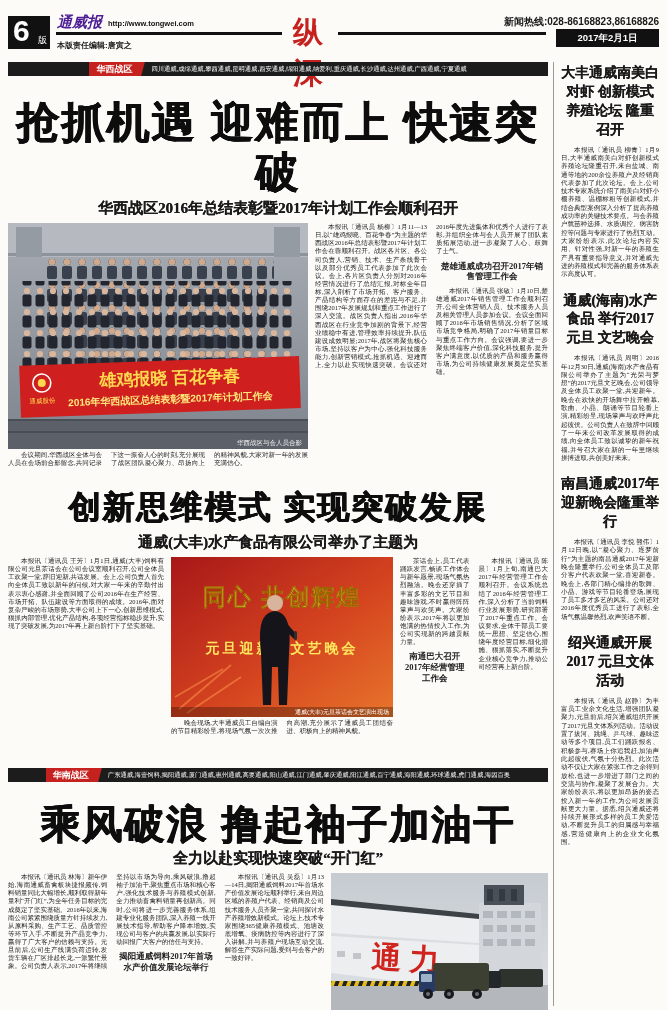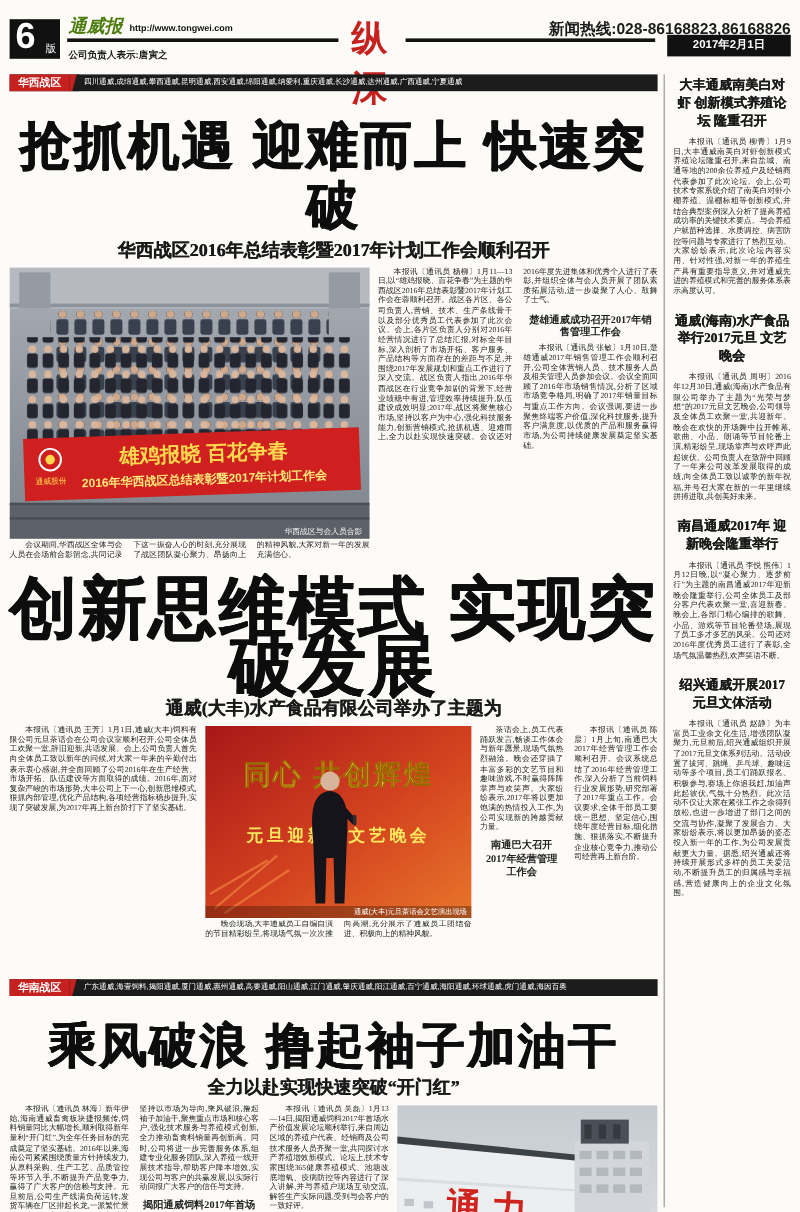--- a/index.html
+++ b/index.html
@@ -4,72 +4,72 @@
 <style>
   html,body{margin:0;padding:0;background:#e9e7e2;}
   .page{position:relative;width:667px;height:1010px;margin:0 auto;background:#fcfbf8;
         font-family:"Liberation Sans",sans-serif;color:#1a1a1a;overflow:hidden;}
   
   .hdr{position:absolute;left:0;top:0;width:667px;height:58px;}
   .pageno{position:absolute;left:8px;top:16px;width:42px;height:33px;background:#111;color:#fff;}
   .pageno .num{position:absolute;left:5px;top:-3px;font-size:30px;font-weight:bold;line-height:36px;}
   .pageno .suf{position:absolute;right:3px;bottom:2px;font-size:9px;}
   .logo{position:absolute;left:57px;top:13px;font-family:"Liberation Serif",serif;
-        font-weight:bold;font-style:italic;font-size:15px;color:#4d7c0f;}
+        font-weight:bold;font-style:italic;font-size:15px;color:#4c1d95;}
   .url{position:absolute;left:108px;top:19px;font-size:7.5px;font-weight:bold;color:#111;}
   .hline-a{position:absolute;left:56px;top:32px;width:226px;height:3px;background:#111;}
   .editor{position:absolute;left:57px;top:40px;font-size:8px;font-weight:bold;}
   .section{position:absolute;left:281px;top:12px;width:56px;text-align:center;
            font-family:"Liberation Serif",serif;font-weight:bold;font-size:30px;color:#c5211e;letter-spacing:2px;}
   .hline-b{position:absolute;left:338px;top:32px;width:208px;height:3px;background:#111;}
-  .hotline{position:absolute;right:8px;top:15px;font-size:13px;font-weight:bold;}
+  .hotline{position:absolute;right:8px;top:15px;font-size:10px;font-weight:bold;}
   .datebox{position:absolute;left:556px;top:29px;width:103px;height:18px;background:#111;
            color:#fff;font-size:9.5px;font-weight:bold;text-align:center;line-height:18px;}
   
   .main{position:absolute;left:8px;top:62px;width:540px;}
-  .strip{display:flex;align-items:stretch;height:14px;background:#1c1c1c;margin-bottom:19px;}
+  .strip{display:flex;align-items:stretch;height:14px;background:#1c1c1c;margin-bottom:19px;justify-content:center;}
   .strip .tag{background:#c5211e;color:#fff;font-size:9px;font-weight:bold;line-height:14px;
               padding:0 7px;white-space:nowrap;}
   .strip .slash{width:8px;background:linear-gradient(105deg,#c5211e 45%,#1c1c1c 55%);}
   .strip .list{color:#fff;font-size:6.3px;line-height:14px;white-space:nowrap;overflow:hidden;
                padding-left:4px;letter-spacing:0;}
   .headline{text-align:center;font-weight:900;color:#0d0d0d;letter-spacing:2px;
             text-shadow:.6px 0 0 currentColor,-.6px 0 0 currentColor,0 .4px 0 currentColor;}
   .subhead{text-align:center;font-family:"Liberation Serif",serif;font-weight:bold;font-size:15px;
            margin:2px 0 5px 0;text-shadow:.3px 0 0 currentColor;}
   .cols{font-family:"Liberation Serif",serif;font-size:6.5px;line-height:1.25;text-align:justify;
         color:#222;overflow:hidden;column-gap:9px;}
   .cols p{margin:0 0 3px 0;text-indent:13px;}
   .cols h5{font-size:8.5px;font-family:"Liberation Serif",serif;font-weight:bold;text-align:center;
            margin:5px 2px;break-inside:avoid;text-indent:0;}
   .flexrow{display:flex;gap:7px;}
   .photo-frame{display:block;}
   
   .sidebar{position:absolute;left:553px;top:62px;width:106px;height:944px;
            border-left:1px solid #9a9a9a;padding-left:7px;box-sizing:border-box;}
   .sb-item{margin-bottom:13px;}
-  .sb-title{font-family:"Liberation Serif",serif;font-weight:bold;font-size:11px;line-height:1.35;
+  .sb-title{font-family:"Liberation Serif",serif;font-weight:bold;font-size:14px;line-height:1.35;
             text-align:center;margin:2px 0 6px 0;text-shadow:.3px 0 0 currentColor;}
   .sb-body{font-family:"Liberation Serif",serif;font-size:6.5px;line-height:1.28;text-align:justify;color:#222;}
   .sb-body p{margin:0;text-indent:13px;}
 </style>
 </head>
 <body>
 
 <div class="page">
 
   <div class="hdr">
     <div class="pageno">
       <span class="num">6</span>
       <span class="suf">版</span>
     </div>
     <span class="logo">通威报</span>
     <span class="url">http://www.tongwei.com</span>
     <div class="hline-a"></div>
-    <span class="editor">公司负责人表示:唐寅之</span>
+    <span class="editor">本版责任编辑:唐寅之</span>
     <div class="section">纵深</div>
     <div class="hline-b"></div>
     <span class="hotline">新闻热线:028-86168823,86168826</span>
     <div class="datebox">2017年2月1日</div>
   </div>
 
   <div class="main">
 
     <div>
       <div class="strip">
@@ -125,21 +125,21 @@
         </div>
         <div class="cols" style="flex:1;column-count:2;height:250px;">
           <p>本报讯〔通讯员 杨柳〕1月11—13日,以“雄鸡报晓、百花争春”为主题的华西战区2016年总结表彰暨2017年计划工作会在蓉顺利召开。战区各片区、各公司负责人,营销、技术、生产条线骨干以及部分优秀员工代表参加了此次会议。会上,各片区负责人分别对2016年经营情况进行了总结汇报,对标全年目标,深入剖析了市场开拓、客户服务、产品结构等方面存在的差距与不足,并围绕2017年发展规划和重点工作进行了深入交流。战区负责人指出,2016年华西战区在行业竞争加剧的背景下,经营业绩稳中有进,管理效率持续提升,队伍建设成效明显;2017年,战区将聚焦核心市场,坚持以客户为中心,强化科技服务能力,创新营销模式,抢抓机遇、迎难而上,全力以赴实现快速突破。会议还对2016年度先进集体和优秀个人进行了表彰,并组织全体与会人员开展了团队素质拓展活动,进一步凝聚了人心、鼓舞了士气。</p>
           <h5>楚雄通威成功召开2017年销售管理工作会</h5>
           <p>本报讯〔通讯员 张敏〕1月10日,楚雄通威2017年销售管理工作会顺利召开,公司全体营销人员、技术服务人员及相关管理人员参加会议。会议全面回顾了2016年市场销售情况,分析了区域市场竞争格局,明确了2017年销量目标与重点工作方向。会议强调,要进一步聚焦终端客户价值,深化科技服务,提升客户满意度,以优质的产品和服务赢得市场,为公司持续健康发展奠定坚实基础。</p>
         </div>
       </div>
     </div>
 
     <div style="margin-top:10px;">
-      <div class="headline" style="font-size:56px;line-height:48px;margin-top:2px;">创新思维模式  实现突破发展</div>
+      <div class="headline" style="font-size:32px;line-height:48px;margin-top:2px;">创新思维模式  实现突破发展</div>
       <div class="subhead">通威(大丰)水产食品有限公司举办了主题为</div>
 
       <div class="flexrow" style="height:202px;">
         <div class="cols" style="width:156px;column-count:1;height:202px;">
           <p>本报讯〔通讯员 王芳〕1月1日,通威(大丰)饲料有限公司元旦茶话会在公司会议室顺利召开,公司全体员工欢聚一堂,辞旧迎新,共话发展。会上,公司负责人首先向全体员工致以新年的问候,对大家一年来的辛勤付出表示衷心感谢,并全面回顾了公司2016年在生产经营、市场开拓、队伍建设等方面取得的成绩。2016年,面对复杂严峻的市场形势,大丰公司上下一心,创新思维模式,狠抓内部管理,优化产品结构,各项经营指标稳步提升,实现了突破发展,为2017年再上新台阶打下了坚实基础。</p>
         </div>
         <div style="width:222px;">
 
           <svg class="photo-frame" width="222" height="160" viewBox="0 0 222 160">
             <defs>

